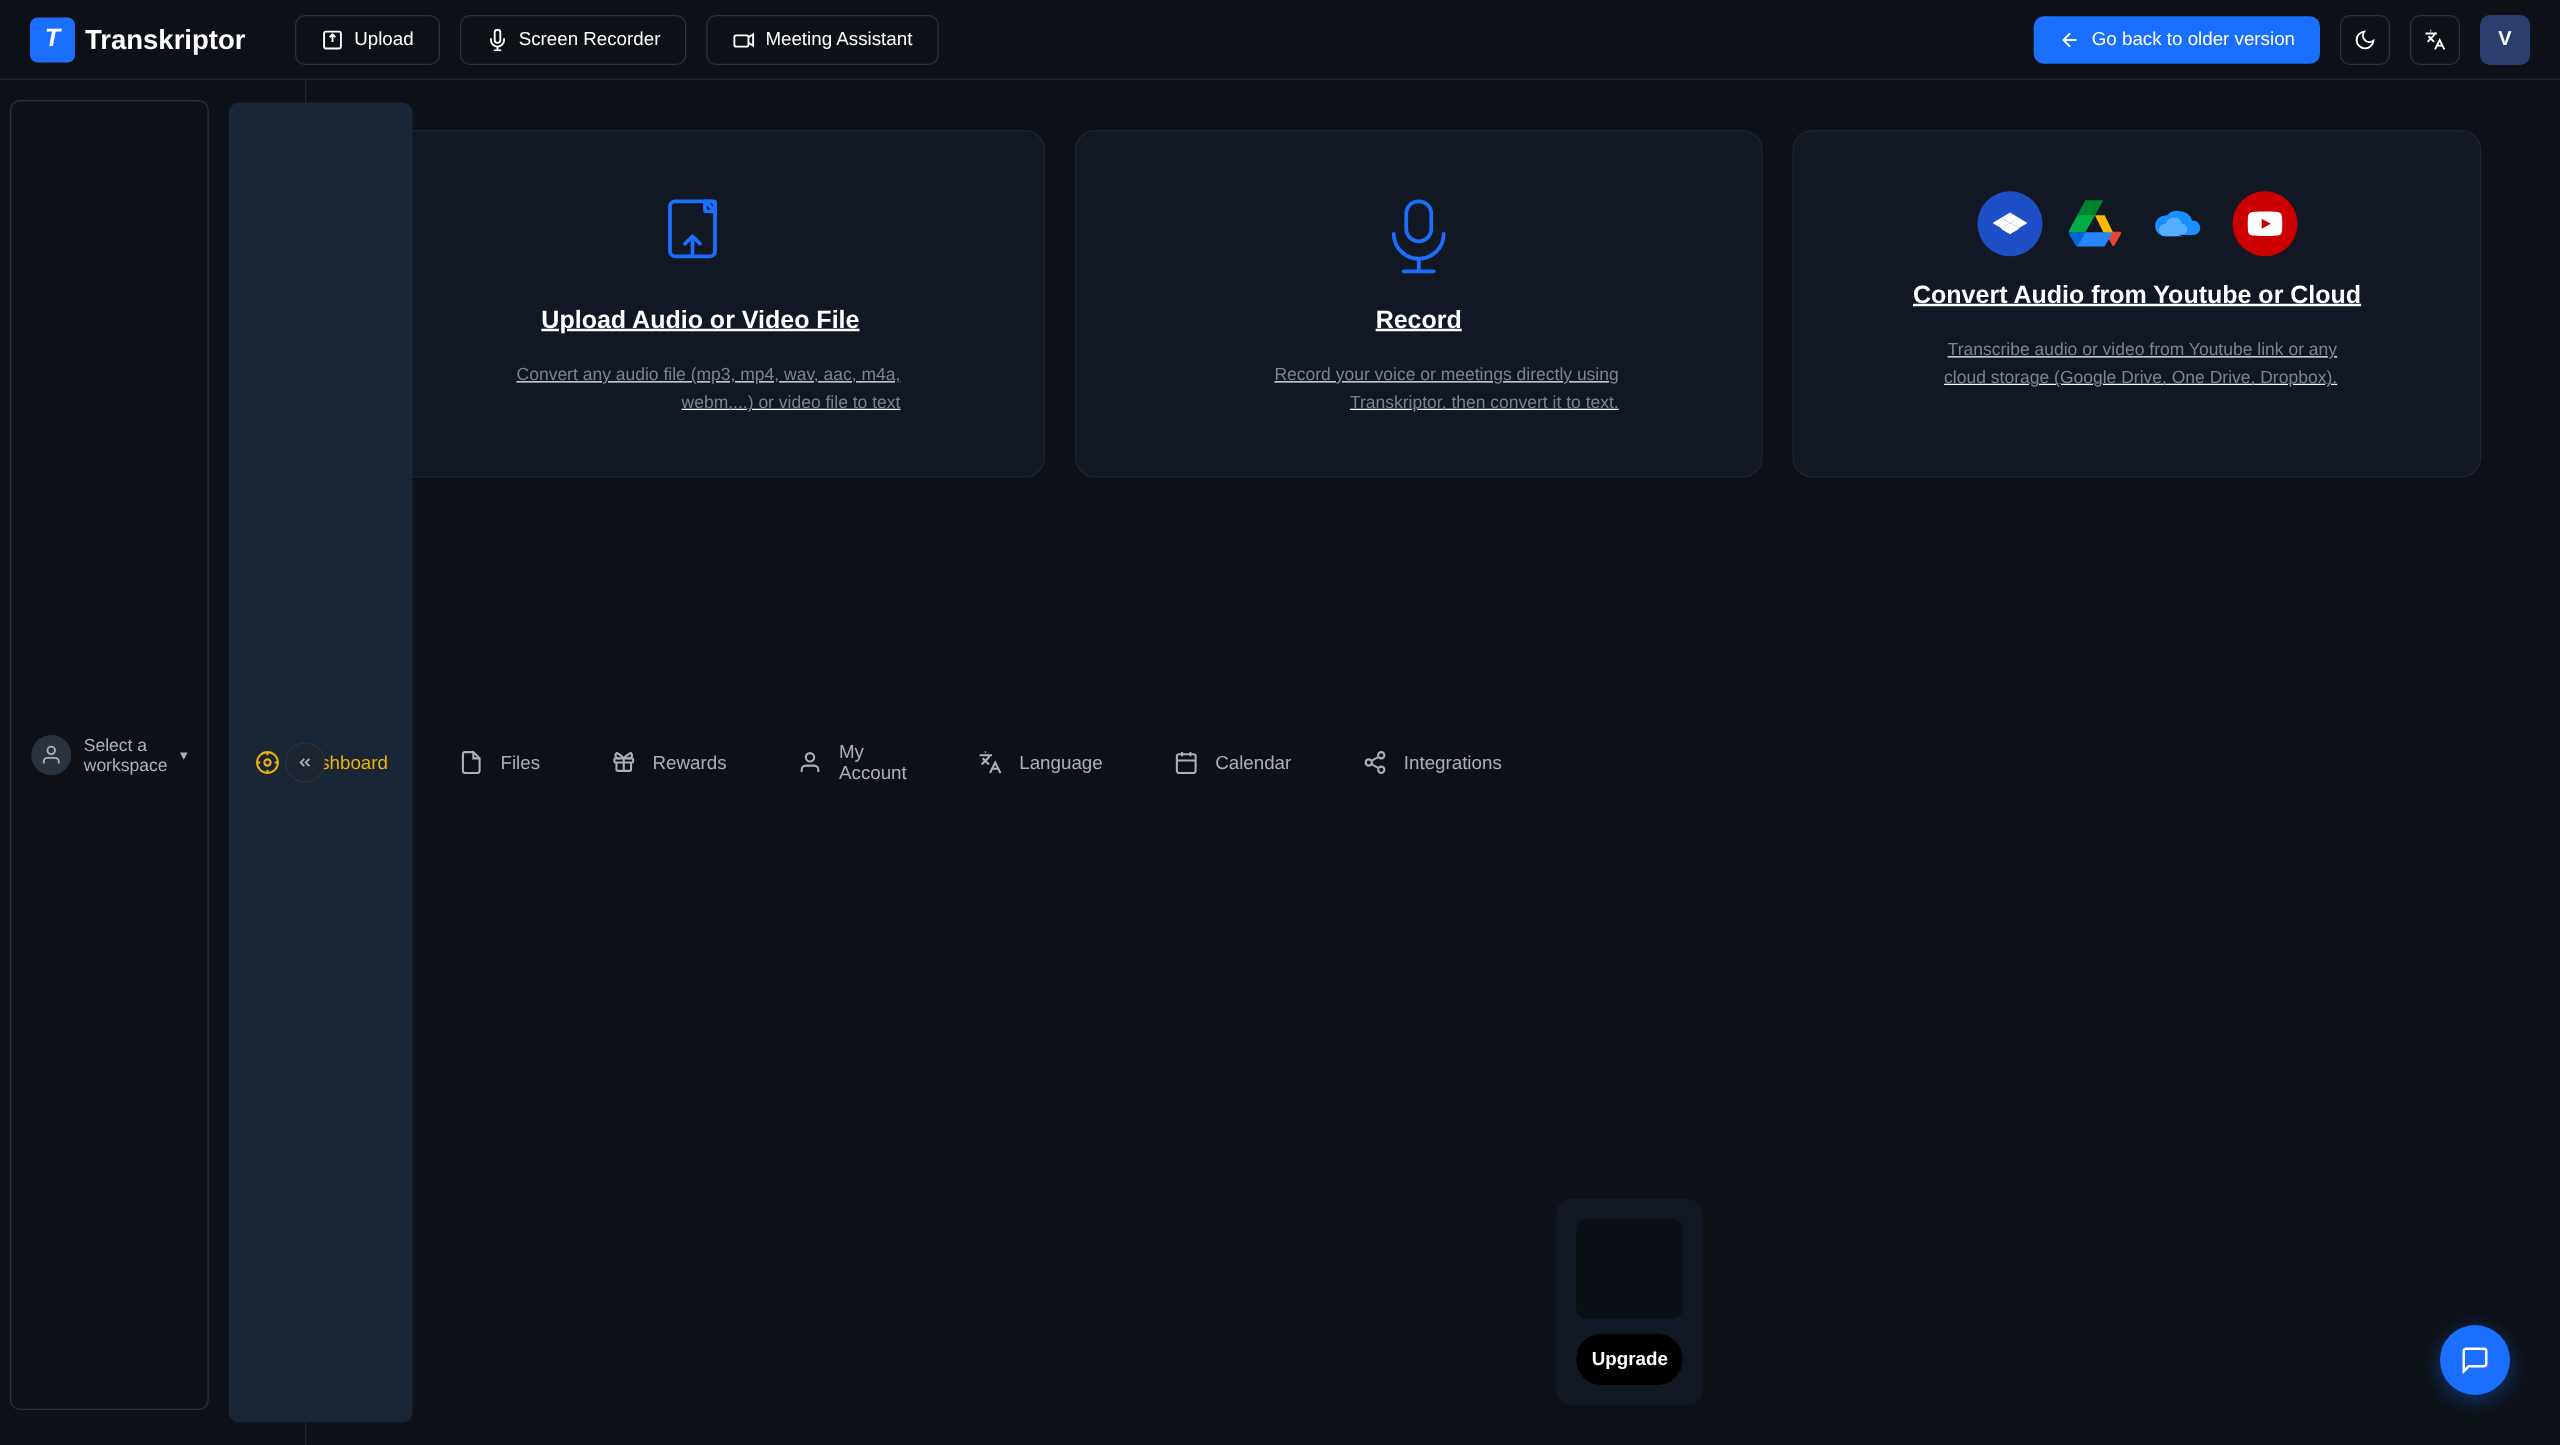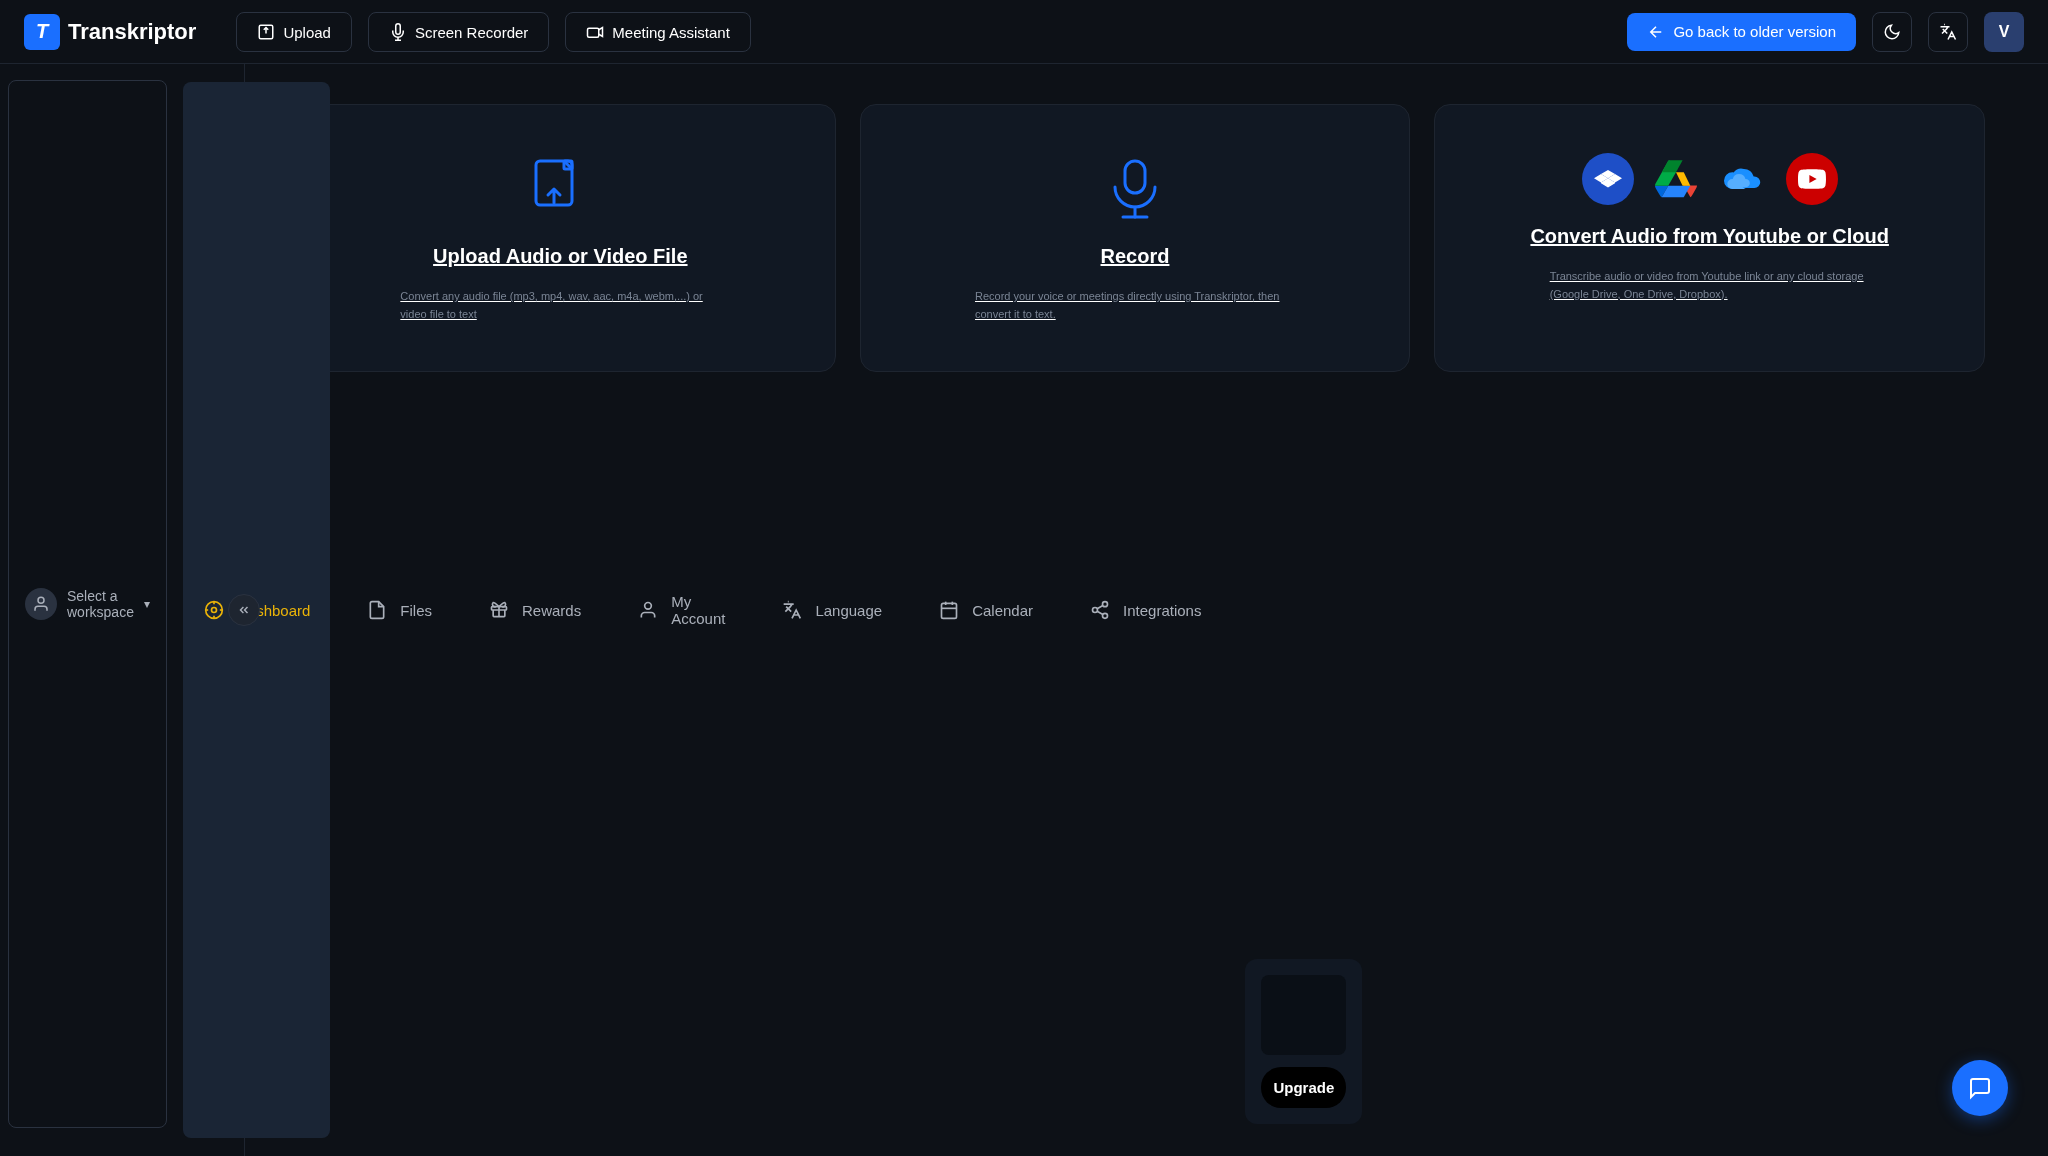--- a/index.html
+++ b/index.html
@@ -48,21 +48,21 @@
     }
 
     .logo-text {
       font-size: 22px;
       font-weight: 700;
       color: #ffffff;
     }
 
     .nav-btn {
       display: flex;
-      align-items: flex-end;
+      align-items: center;
       gap: 8px;
       padding: 10px 20px;
       border-radius: 8px;
       border: 1px solid #2a3240;
       background: transparent;
       color: #ffffff;
       font-size: 15px;
       cursor: pointer;
     }
 
@@ -280,23 +280,23 @@
     }
 
     .card-title {
       font-size: 20px;
       font-weight: 600;
       color: #ffffff;
       text-align: center;
     }
 
     .card-desc {
-      font-size: 11px;
+      font-size: 14px;
       color: #7a8494;
-      text-align: left;
+      text-align: right;
       line-height: 1.6;
       max-width: 320px;
     }
 
     .cloud-icons {
       display: flex;
       gap: 16px;
       align-items: center;
       justify-content: center;
     }

